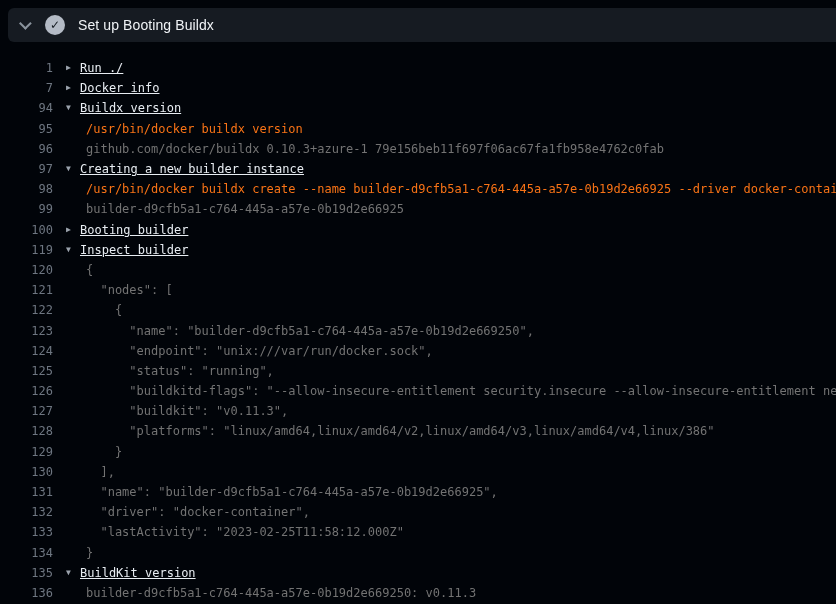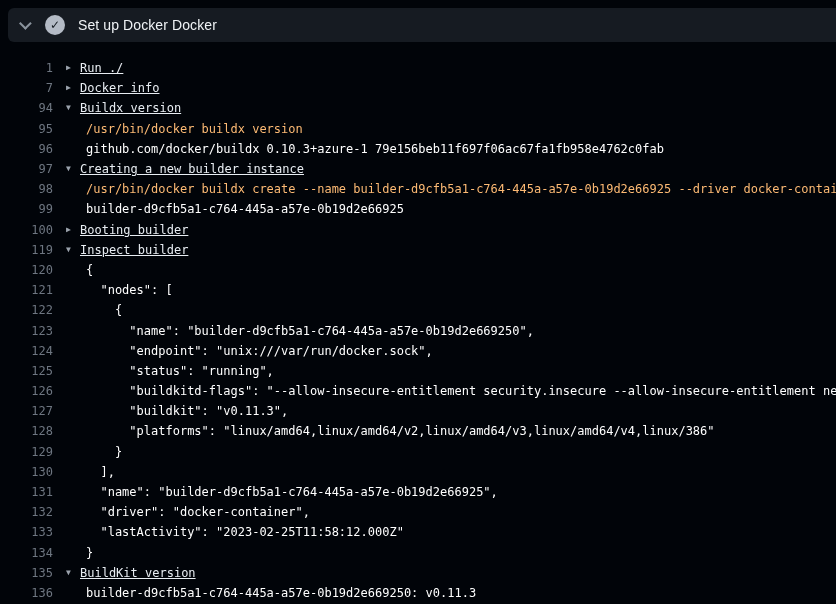--- a/index.html
+++ b/index.html
@@ -75,26 +75,26 @@
   .caret {
     flex: none;
     width: 14px;
     margin-left: 13px;
     color: #9ba3ad;
     font-size: 8px;
     line-height: 20.2px;
   }
   .gtext { color: #e8edf2; text-decoration: underline; }
   .ltext { margin-left: 33px; }
-  .cmd { color: #fdba74; }
-  .out { color: #ffffff; }
+  .cmd { color: #f97316; }
+  .out { color: #737373; }
   .group-row { cursor: pointer; }
 </style>
 </head>
 <body>
 
 <div class="step-header">
   <span class="chev"></span>
   <span class="check">✓</span>
-  <span class="step-title">Set up Docker Docker</span>
+  <span class="step-title">Set up Booting Buildx</span>
 </div>
 
 <div class="log" id="log"><div class="line group-row"><span class="num">1</span><span class="caret">▶</span><span class="gtext">Run ./</span></div><div class="line group-row"><span class="num">7</span><span class="caret">▶</span><span class="gtext">Docker info</span></div><div class="line group-row"><span class="num">94</span><span class="caret">▼</span><span class="gtext">Buildx version</span></div><div class="line"><span class="num">95</span><span class="ltext cmd">/usr/bin/docker buildx version</span></div><div class="line"><span class="num">96</span><span class="ltext out">github.com/docker/buildx 0.10.3+azure-1 79e156beb11f697f06ac67fa1fb958e4762c0fab</span></div><div class="line group-row"><span class="num">97</span><span class="caret">▼</span><span class="gtext">Creating a new builder instance</span></div><div class="line"><span class="num">98</span><span class="ltext cmd">/usr/bin/docker buildx create --name builder-d9cfb5a1-c764-445a-a57e-0b19d2e66925 --driver docker-container</span></div><div class="line"><span class="num">99</span><span class="ltext out">builder-d9cfb5a1-c764-445a-a57e-0b19d2e66925</span></div><div class="line group-row"><span class="num">100</span><span class="caret">▶</span><span class="gtext">Booting builder</span></div><div class="line group-row"><span class="num">119</span><span class="caret">▼</span><span class="gtext">Inspect builder</span></div><div class="line"><span class="num">120</span><span class="ltext out">{</span></div><div class="line"><span class="num">121</span><span class="ltext out">  "nodes": [</span></div><div class="line"><span class="num">122</span><span class="ltext out">    {</span></div><div class="line"><span class="num">123</span><span class="ltext out">      "name": "builder-d9cfb5a1-c764-445a-a57e-0b19d2e669250",</span></div><div class="line"><span class="num">124</span><span class="ltext out">      "endpoint": "unix:///var/run/docker.sock",</span></div><div class="line"><span class="num">125</span><span class="ltext out">      "status": "running",</span></div><div class="line"><span class="num">126</span><span class="ltext out">      "buildkitd-flags": "--allow-insecure-entitlement security.insecure --allow-insecure-entitlement network.host",</span></div><div class="line"><span class="num">127</span><span class="ltext out">      "buildkit": "v0.11.3",</span></div><div class="line"><span class="num">128</span><span class="ltext out">      "platforms": "linux/amd64,linux/amd64/v2,linux/amd64/v3,linux/amd64/v4,linux/386"</span></div><div class="line"><span class="num">129</span><span class="ltext out">    }</span></div><div class="line"><span class="num">130</span><span class="ltext out">  ],</span></div><div class="line"><span class="num">131</span><span class="ltext out">  "name": "builder-d9cfb5a1-c764-445a-a57e-0b19d2e66925",</span></div><div class="line"><span class="num">132</span><span class="ltext out">  "driver": "docker-container",</span></div><div class="line"><span class="num">133</span><span class="ltext out">  "lastActivity": "2023-02-25T11:58:12.000Z"</span></div><div class="line"><span class="num">134</span><span class="ltext out">}</span></div><div class="line group-row"><span class="num">135</span><span class="caret">▼</span><span class="gtext">BuildKit version</span></div><div class="line"><span class="num">136</span><span class="ltext out">builder-d9cfb5a1-c764-445a-a57e-0b19d2e669250: v0.11.3</span></div></div>
 
 </body></html>

